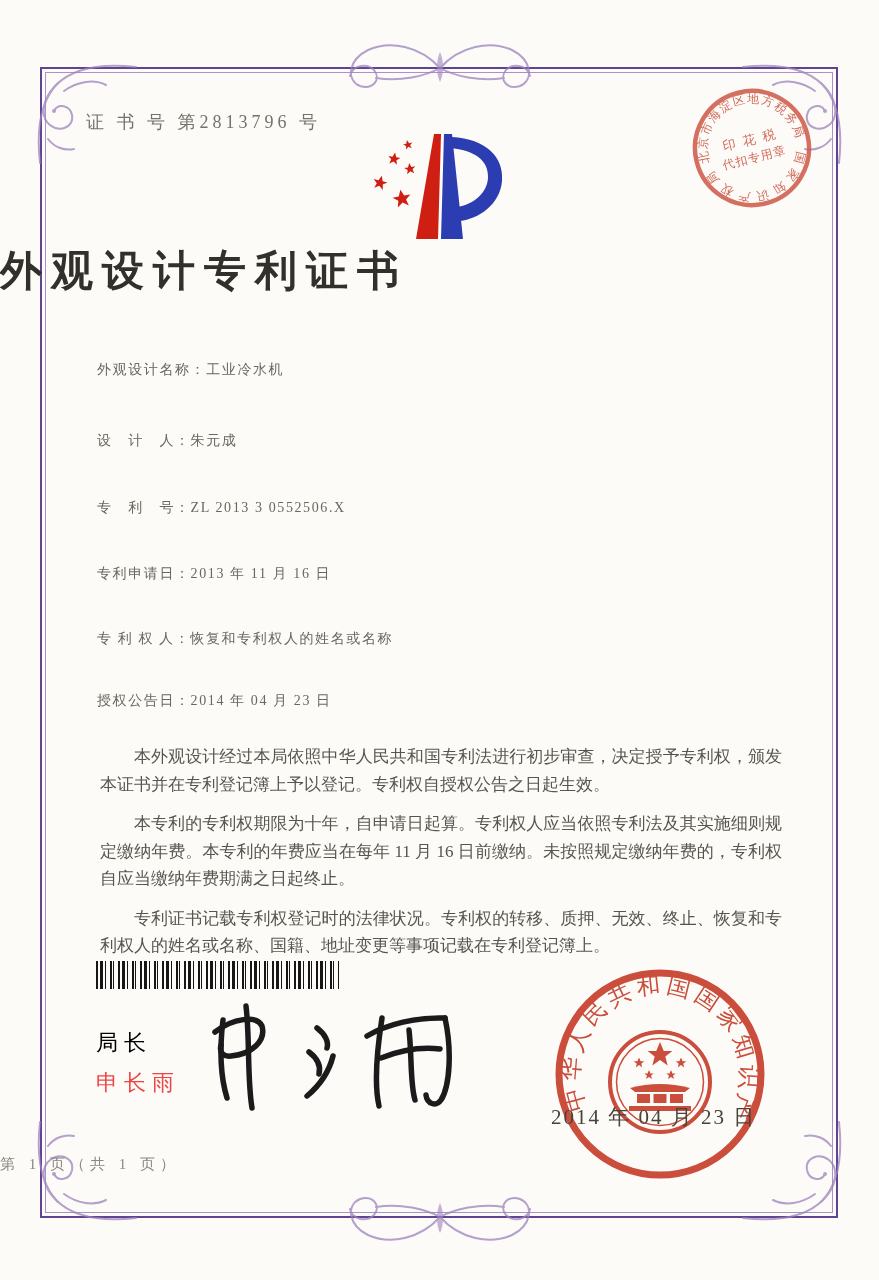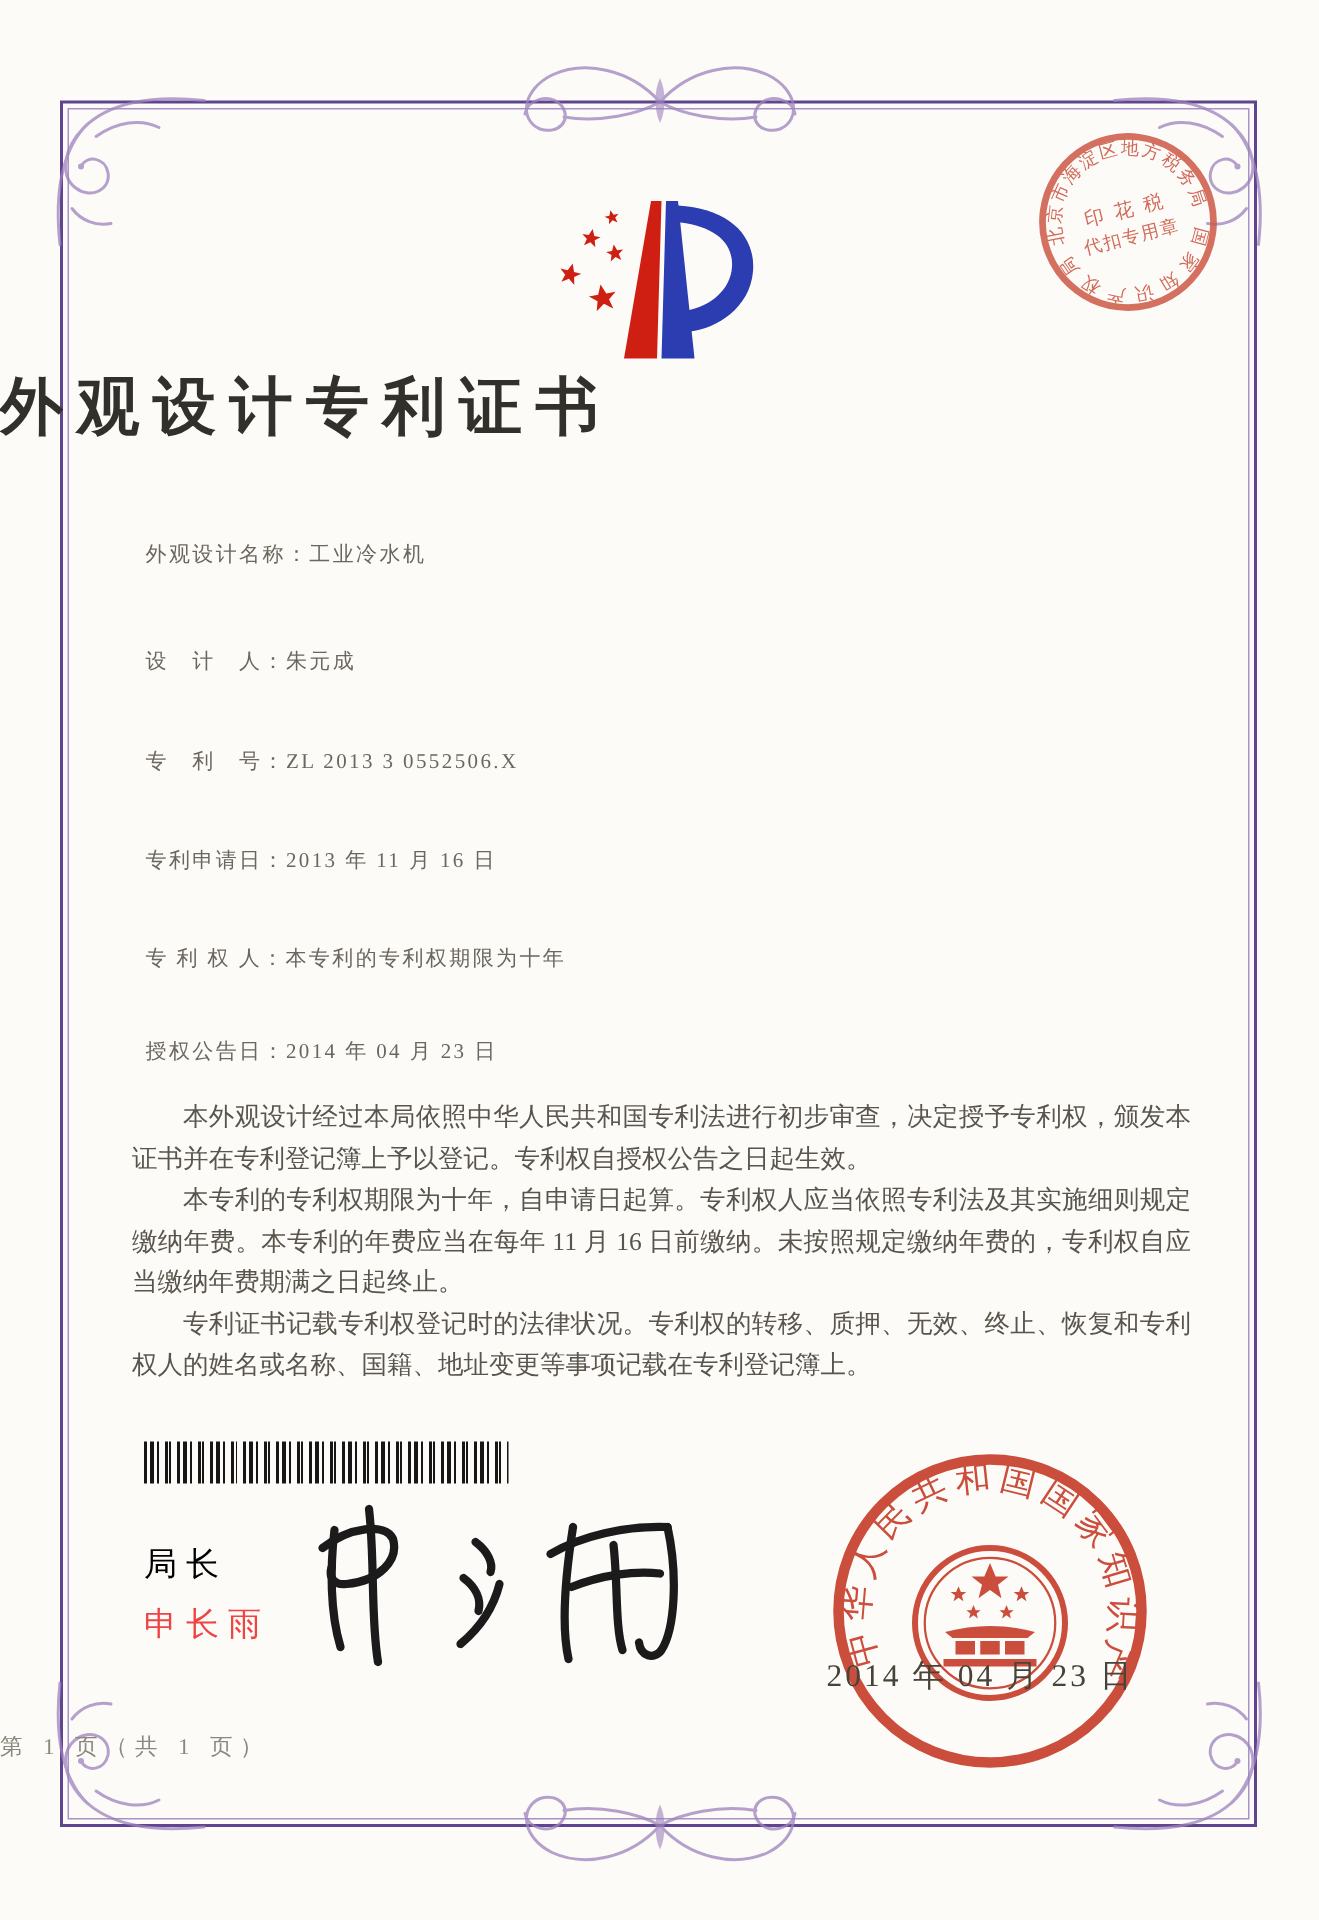--- a/index.html
+++ b/index.html
@@ -17,21 +17,21 @@
 
   .cert-no{position:absolute;left:86px;top:110px;font-size:18px;letter-spacing:4px;color:#76726a;white-space:nowrap;}
 
   .logo{position:absolute;left:368px;top:131px;width:145px;height:112px;}
   .title{position:absolute;left:0;right:0;top:243px;text-align:left;font-size:42px;letter-spacing:9px;color:#32302b;font-weight:600;}
 
   .field{position:absolute;left:97px;font-size:14px;color:#6b675e;letter-spacing:1.6px;white-space:nowrap;}
   .field .val{color:#6b675e;}
 
   .paras{position:absolute;left:88px;width:706px;top:731px;font-size:17px;line-height:27.5px;color:#59554d;text-align:justify;}
-  .paras p{margin:0;text-indent:2em;}
+  .paras p{margin:12px;text-indent:2em;}
 
   .barcode{position:absolute;left:96px;top:961px;width:243px;height:28px;
     background:repeating-linear-gradient(90deg,
       #161616 0 2px,transparent 2px 4px,
       #161616 4px 7px,transparent 7px 9px,
       #161616 9px 10px,transparent 10px 14px,
       #161616 14px 16px,transparent 16px 17px,
       #161616 17px 18px,transparent 18px 22px);}
 
   .signoff-title{position:absolute;left:96px;top:1028px;font-size:22px;letter-spacing:6px;color:#000000;}
@@ -101,20 +101,21 @@
       <svg viewBox="0 0 320 70">
         <use href="#center-fl"></use>
       </svg>
     </div>
   <div class="orn" style="left:280px;top:1183px;width:320px;height:70px;transform:scaleY(-1);">
       <svg viewBox="0 0 320 70">
         <use href="#center-fl"></use>
       </svg>
     </div>
 
+  <div class="cert-no">证 书 号 第2813796 号</div>
 
   <div class="tax-stamp">
     <svg viewBox="0 0 132 132">
       <defs>
         <path id="taxTop" d="M21.2,69.9 A45,45 0 1 1 110.8,69.9" fill="none"></path>
         <path id="taxBottom" d="M110.8,69.9 A45,45 0 0 1 21.2,69.9" fill="none"></path>
       </defs>
       <circle cx="66" cy="66" r="57" fill="none" stroke="#cd5a47" stroke-width="4.5" opacity=".95"></circle>
       <text font-size="12" letter-spacing="1.5" fill="#cd5a47"><textPath href="#taxTop">北京市海淀区地方税务局</textPath></text>
       <text font-size="12" letter-spacing="5" fill="#cd5a47"><textPath href="#taxBottom" startOffset="10">国家知识产权局</textPath></text>
@@ -139,21 +140,21 @@
       </g>
     </svg>
   </div>
 
   <div class="title">外观设计专利证书</div>
 
   <div class="field" style="top:361px;"><span>外观设计名称：</span><span class="val">工业冷水机</span></div>
   <div class="field" style="top:432px;"><span>设　计　人：</span><span class="val">朱元成</span></div>
   <div class="field" style="top:499px;"><span>专　利　号：</span><span class="val">ZL 2013 3 0552506.X</span></div>
   <div class="field" style="top:565px;text-align:right;"><span>专利申请日：</span><span class="val">2013 年 11 月 16 日</span></div>
-  <div class="field" style="top:630px;"><span>专 利 权 人：</span><span class="val">本专利的专利权期限为十年</span></div>
+  <div class="field" style="top:630px;"><span>专 利 权 人：</span><span class="val">恢复和专利权人的姓名或名称</span></div>
   <div class="field" style="top:692px;"><span>授权公告日：</span><span class="val">2014 年 04 月 23 日</span></div>
 
   <div class="paras">
     <p>本外观设计经过本局依照中华人民共和国专利法进行初步审查，决定授予专利权，颁发本证书并在专利登记簿上予以登记。专利权自授权公告之日起生效。</p>
     <p>本专利的专利权期限为十年，自申请日起算。专利权人应当依照专利法及其实施细则规定缴纳年费。本专利的年费应当在每年 11 月 16 日前缴纳。未按照规定缴纳年费的，专利权自应当缴纳年费期满之日起终止。</p>
     <p>专利证书记载专利权登记时的法律状况。专利权的转移、质押、无效、终止、恢复和专利权人的姓名或名称、国籍、地址变更等事项记载在专利登记簿上。</p>
   </div>
 
   <div class="barcode"></div>
 

